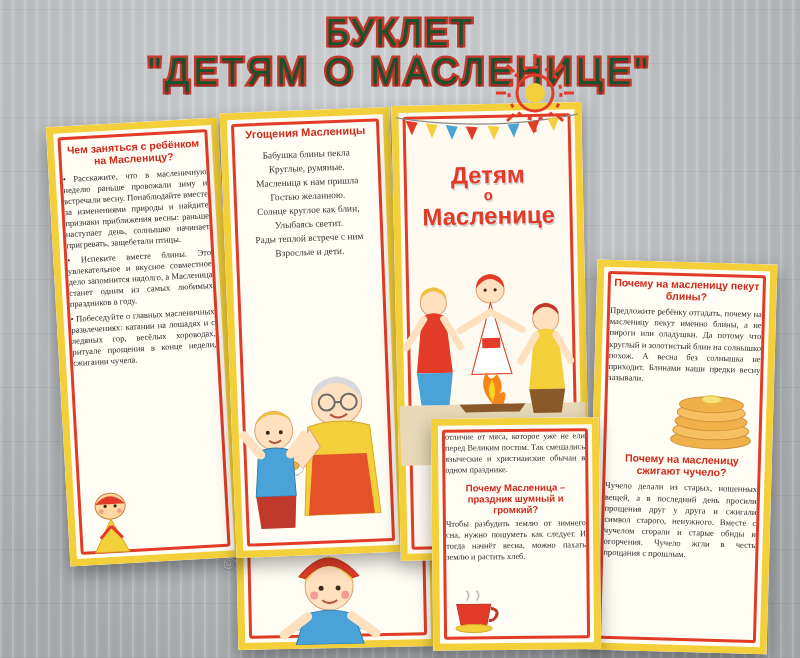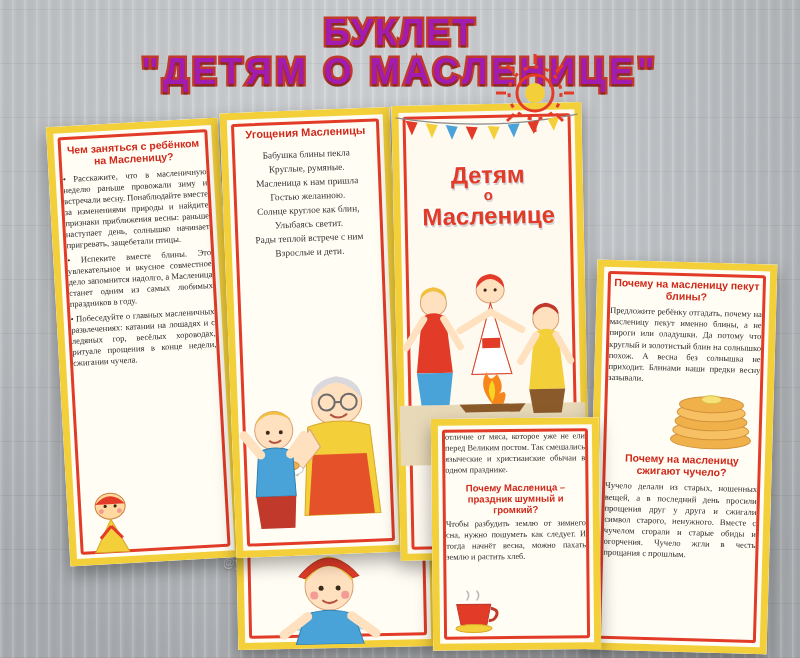--- a/index.html
+++ b/index.html
@@ -21,22 +21,22 @@
     content:"";position:absolute;inset:0;
     background:radial-gradient(ellipse at 50% 40%, rgba(255,255,255,0.25) 0%, rgba(0,0,0,0.12) 85%);
   }
 
   
   .title-wrap{
     position:absolute;left:0;right:0;top:14px;text-align:center;z-index:40;
     font-family:"Liberation Sans", sans-serif;
   }
   .title-line{
-    font-weight:bold;letter-spacing:2px;
-    color:#a21caf;
+    font-weight:normal;letter-spacing:2px;
+    color:#14532d;
     -webkit-text-stroke:5px #c0392b;
     paint-order:stroke fill;
     text-shadow:0 3px 0 rgba(0,0,0,0.25);
   }
   .t1{font-size:36px;line-height:38px;}
   .t2{font-size:36px;line-height:40px;letter-spacing:4px;}
 
   
   .page{
     position:absolute;

